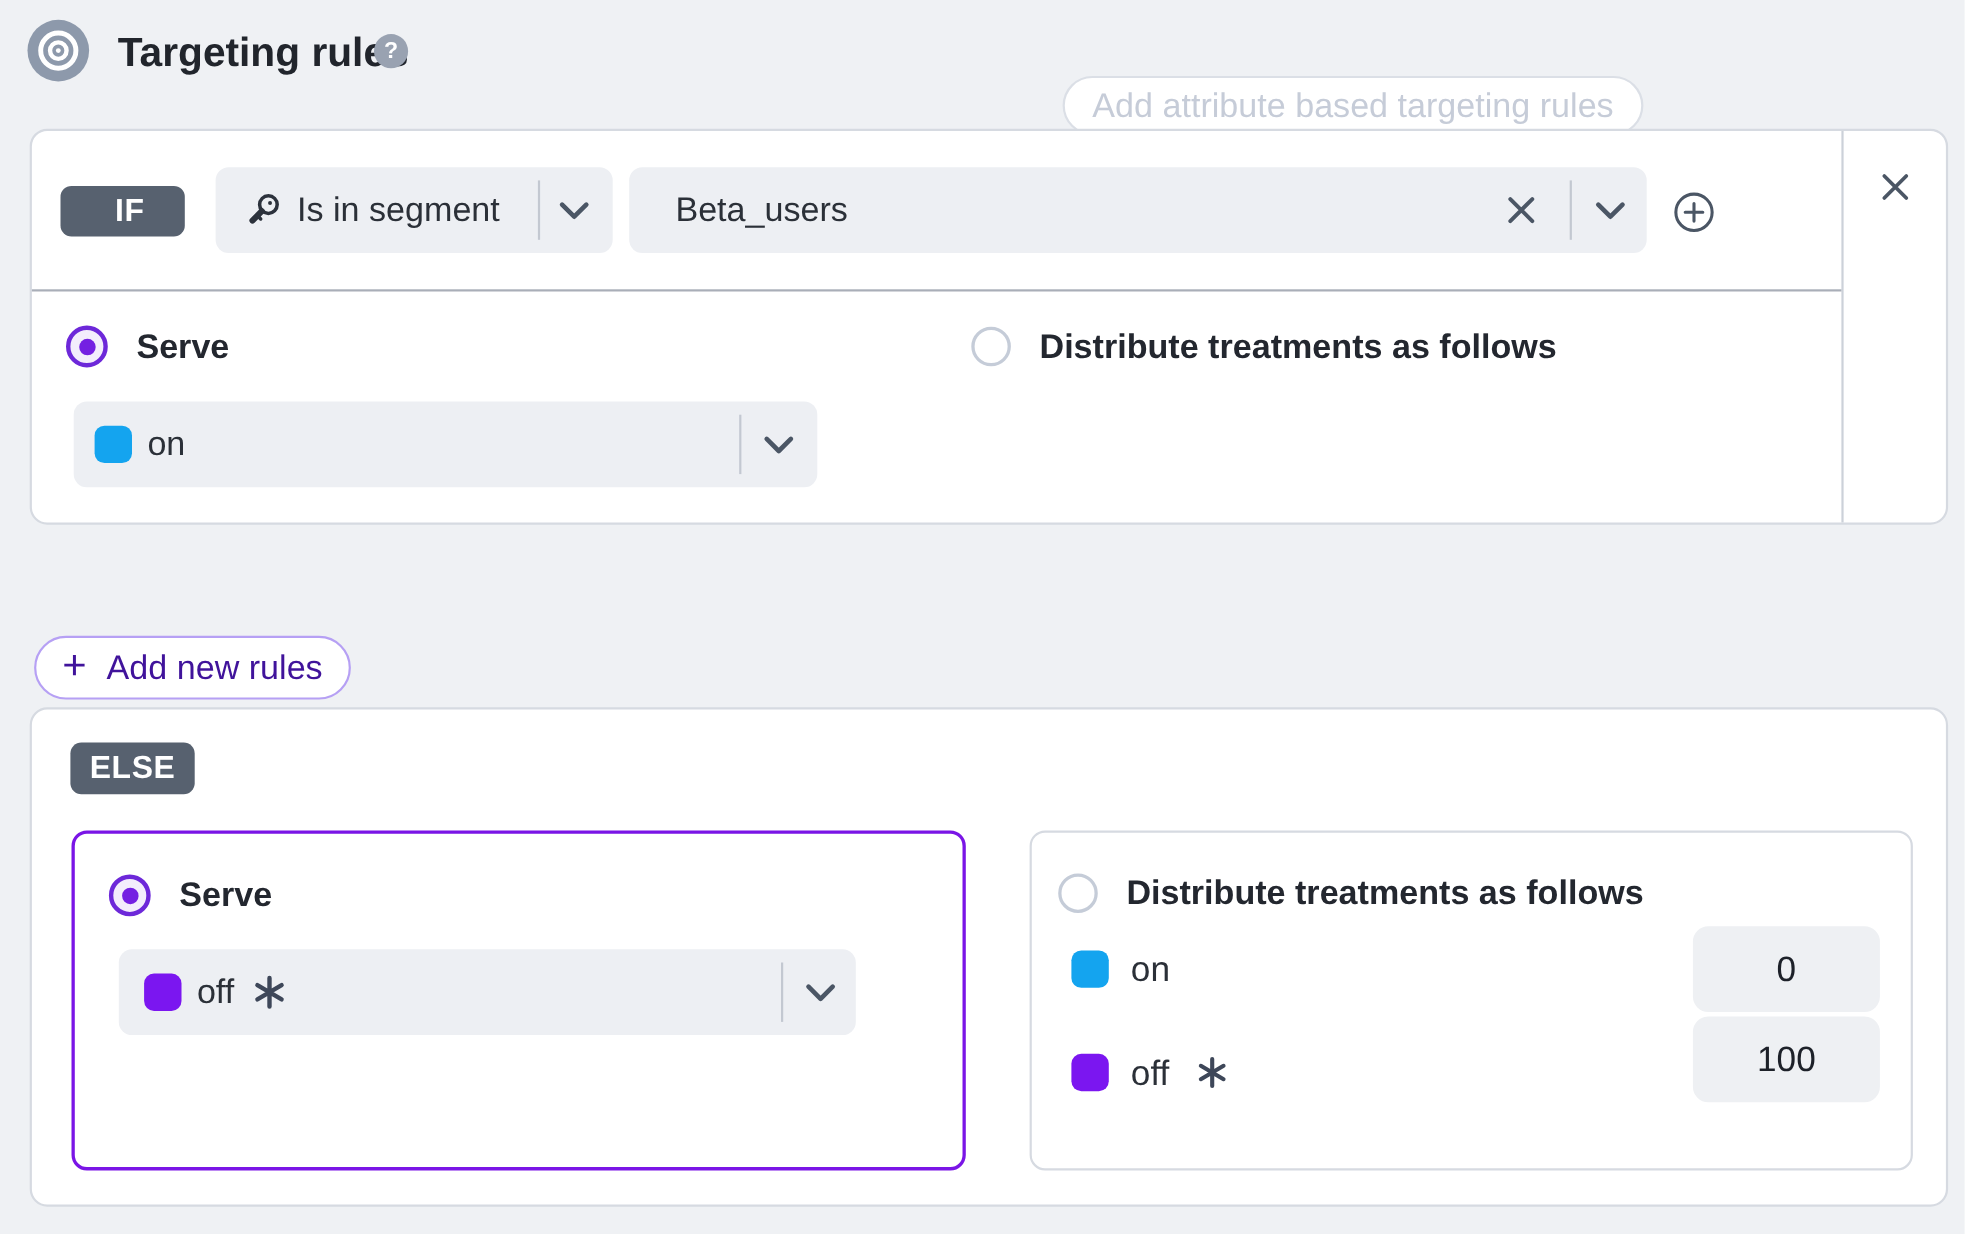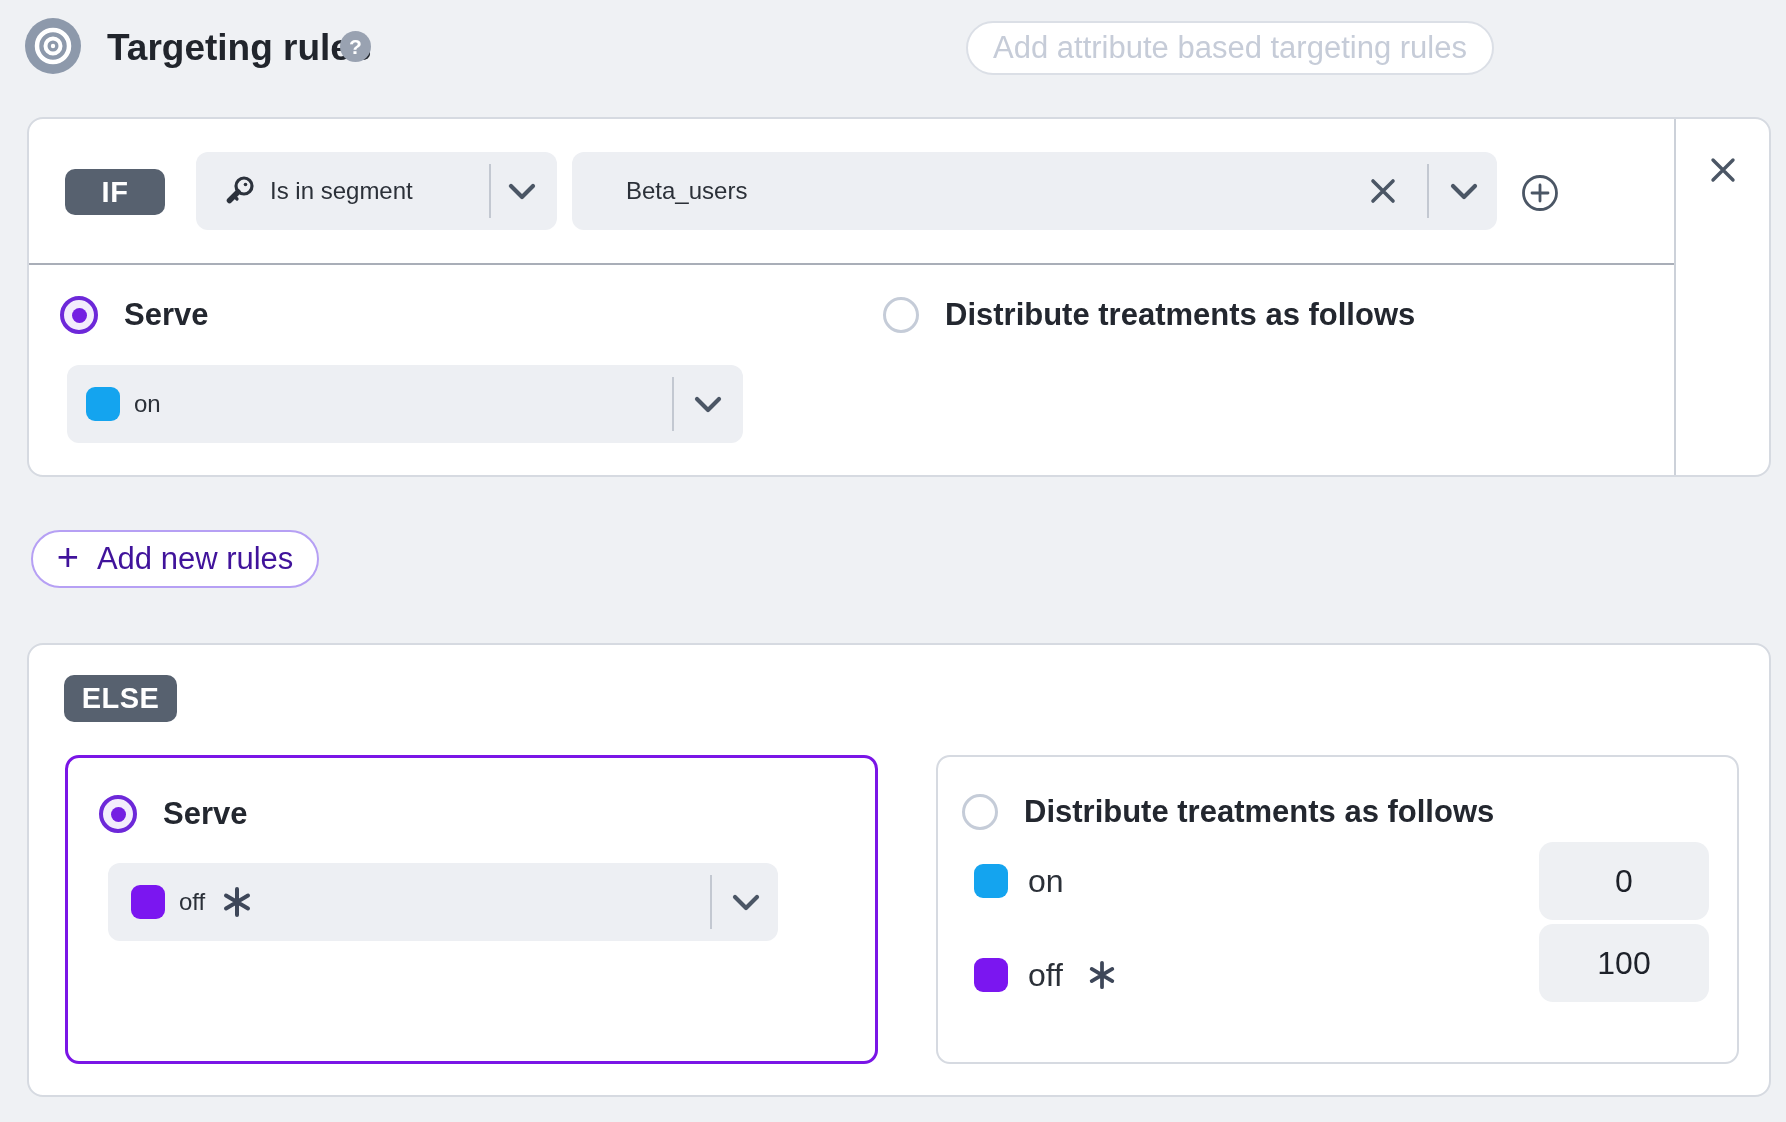--- a/index.html
+++ b/index.html
@@ -5,24 +5,24 @@
   html,body{margin:0;padding:0;}
   .screen{
     position:relative;width:1786px;height:1122px;background:#eff1f4;
     font-family:"Liberation Sans",sans-serif;color:#262a31;overflow:hidden;
   }
   .abs{position:absolute;}
   .card{position:absolute;background:#ffffff;border:2px solid #d6dae1;border-radius:16px;box-sizing:border-box;}
   .badge{position:absolute;background:#57616f;color:#ffffff;font-weight:bold;font-size:29px;
     display:flex;align-items:center;justify-content:center;border-radius:10px;letter-spacing:.5px;}
   .field{position:absolute;background:#edeff3;border-radius:12px;display:flex;align-items:center;box-sizing:border-box;}
-  .field-text{font-size:24px;color:#2b3038;white-space:nowrap;}
+  .field-text{font-size:31px;color:#2b3038;white-space:nowrap;}
   .field .inner-div{position:absolute;top:12px;bottom:12px;width:2px;background:#c3c8d1;}
   .pill{position:absolute;border-radius:999px;background:#ffffff;display:flex;align-items:center;
-    justify-content:center;font-size:31px;box-sizing:border-box;cursor:pointer;}
+    justify-content:center;font-size:31px;box-sizing:border-box;cursor:pointer;margin-top:48px;}
   .pill.disabled{border:2px solid #dbdfe6;color:#c6ccd8;cursor:default;}
   .pill.purple{border:2px solid #b6a0f4;color:#40139b;}
   .radio-on{width:38px;height:38px;border-radius:50%;border:4px solid #6d28d9;background:#f3edfc;
     box-sizing:border-box;display:flex;align-items:center;justify-content:center;flex:0 0 auto;}
   .radio-on .dot{width:15px;height:15px;border-radius:50%;background:#7420e2;}
   .radio-off{width:36px;height:36px;border-radius:50%;border:3px solid #c5ccd8;background:#fff;
     box-sizing:border-box;flex:0 0 auto;}
   .opt-row{position:absolute;display:flex;align-items:center;gap:26px;}
   .opt-label{font-size:31px;font-weight:bold;color:#23272f;white-space:nowrap;}
   .sq{width:34px;height:34px;border-radius:9px;flex:0 0 auto;}
@@ -48,38 +48,38 @@
     <circle cx="29" cy="29" r="7.5" fill="none" stroke="#ffffff" stroke-width="4"></circle>
     <circle cx="29" cy="29" r="2.2" fill="#ffffff"></circle>
   </svg>
   <div class="header-title" style="left:107px;top:27px;">Targeting rules</div>
   <div class="help" style="left:340px;top:31px;">?</div>
 
   <div class="pill disabled" style="left:966px;top:21px;width:528px;height:54px;">Add attribute based targeting rules</div>
 
   <div class="card" style="left:27px;top:117px;width:1744px;height:360px;">
 
-    <div class="badge" style="left:36px;top:50px;width:100px;height:46px;">IF</div>
+    <div class="badge" style="left:26px;top:50px;width:100px;height:46px;padding-left:13px;">IF</div>
 
     <div class="field" style="left:167px;top:33px;width:361px;height:78px;">
       <svg style="margin-left:26px;" width="36" height="36" viewBox="0 0 36 36">
         <circle cx="22" cy="13" r="8" fill="none" stroke="#2c323c" stroke-width="3.2"></circle>
         <circle cx="23.5" cy="11.5" r="1.8" fill="#2c323c"></circle>
         <path d="M16 19 L7.5 27.5" stroke="#2c323c" stroke-width="5.5" stroke-linecap="round"></path>
         <path d="M12 23 L15 26" stroke="#2c323c" stroke-width="3.2" stroke-linecap="round"></path>
       </svg>
       <span class="field-text" style="margin-left:12px;">Is in segment</span>
       <div class="inner-div" style="left:293px;"></div>
       <svg class="icon-btn" style="position:absolute;left:312px;top:31px;" width="28" height="18" viewBox="0 0 28 18">
         <path d="M3 3 L14 14 L25 3" fill="none" stroke="#4b5665" stroke-width="4.2" stroke-linecap="round" stroke-linejoin="round"></path>
       </svg>
     </div>
 
     <div class="field" style="left:543px;top:33px;width:925px;height:78px;">
-      <span class="field-text" style="margin-left:54px;">Beta_users</span>
+      <span class="field-text" style="margin-left:42px;">Beta_users</span>
       <svg class="icon-btn" style="position:absolute;left:797px;top:25px;" width="28" height="28" viewBox="0 0 28 28">
         <path d="M4 4 L24 24 M24 4 L4 24" stroke="#4b5665" stroke-width="3.6" stroke-linecap="round"></path>
       </svg>
       <div class="inner-div" style="left:855px;"></div>
       <svg class="icon-btn" style="position:absolute;left:878px;top:31px;" width="28" height="18" viewBox="0 0 28 18">
         <path d="M3 3 L14 14 L25 3" fill="none" stroke="#4b5665" stroke-width="4.2" stroke-linecap="round" stroke-linejoin="round"></path>
       </svg>
     </div>
 
     <svg class="icon-btn" style="position:absolute;left:1491px;top:54px;" width="40" height="40" viewBox="0 0 40 40">

